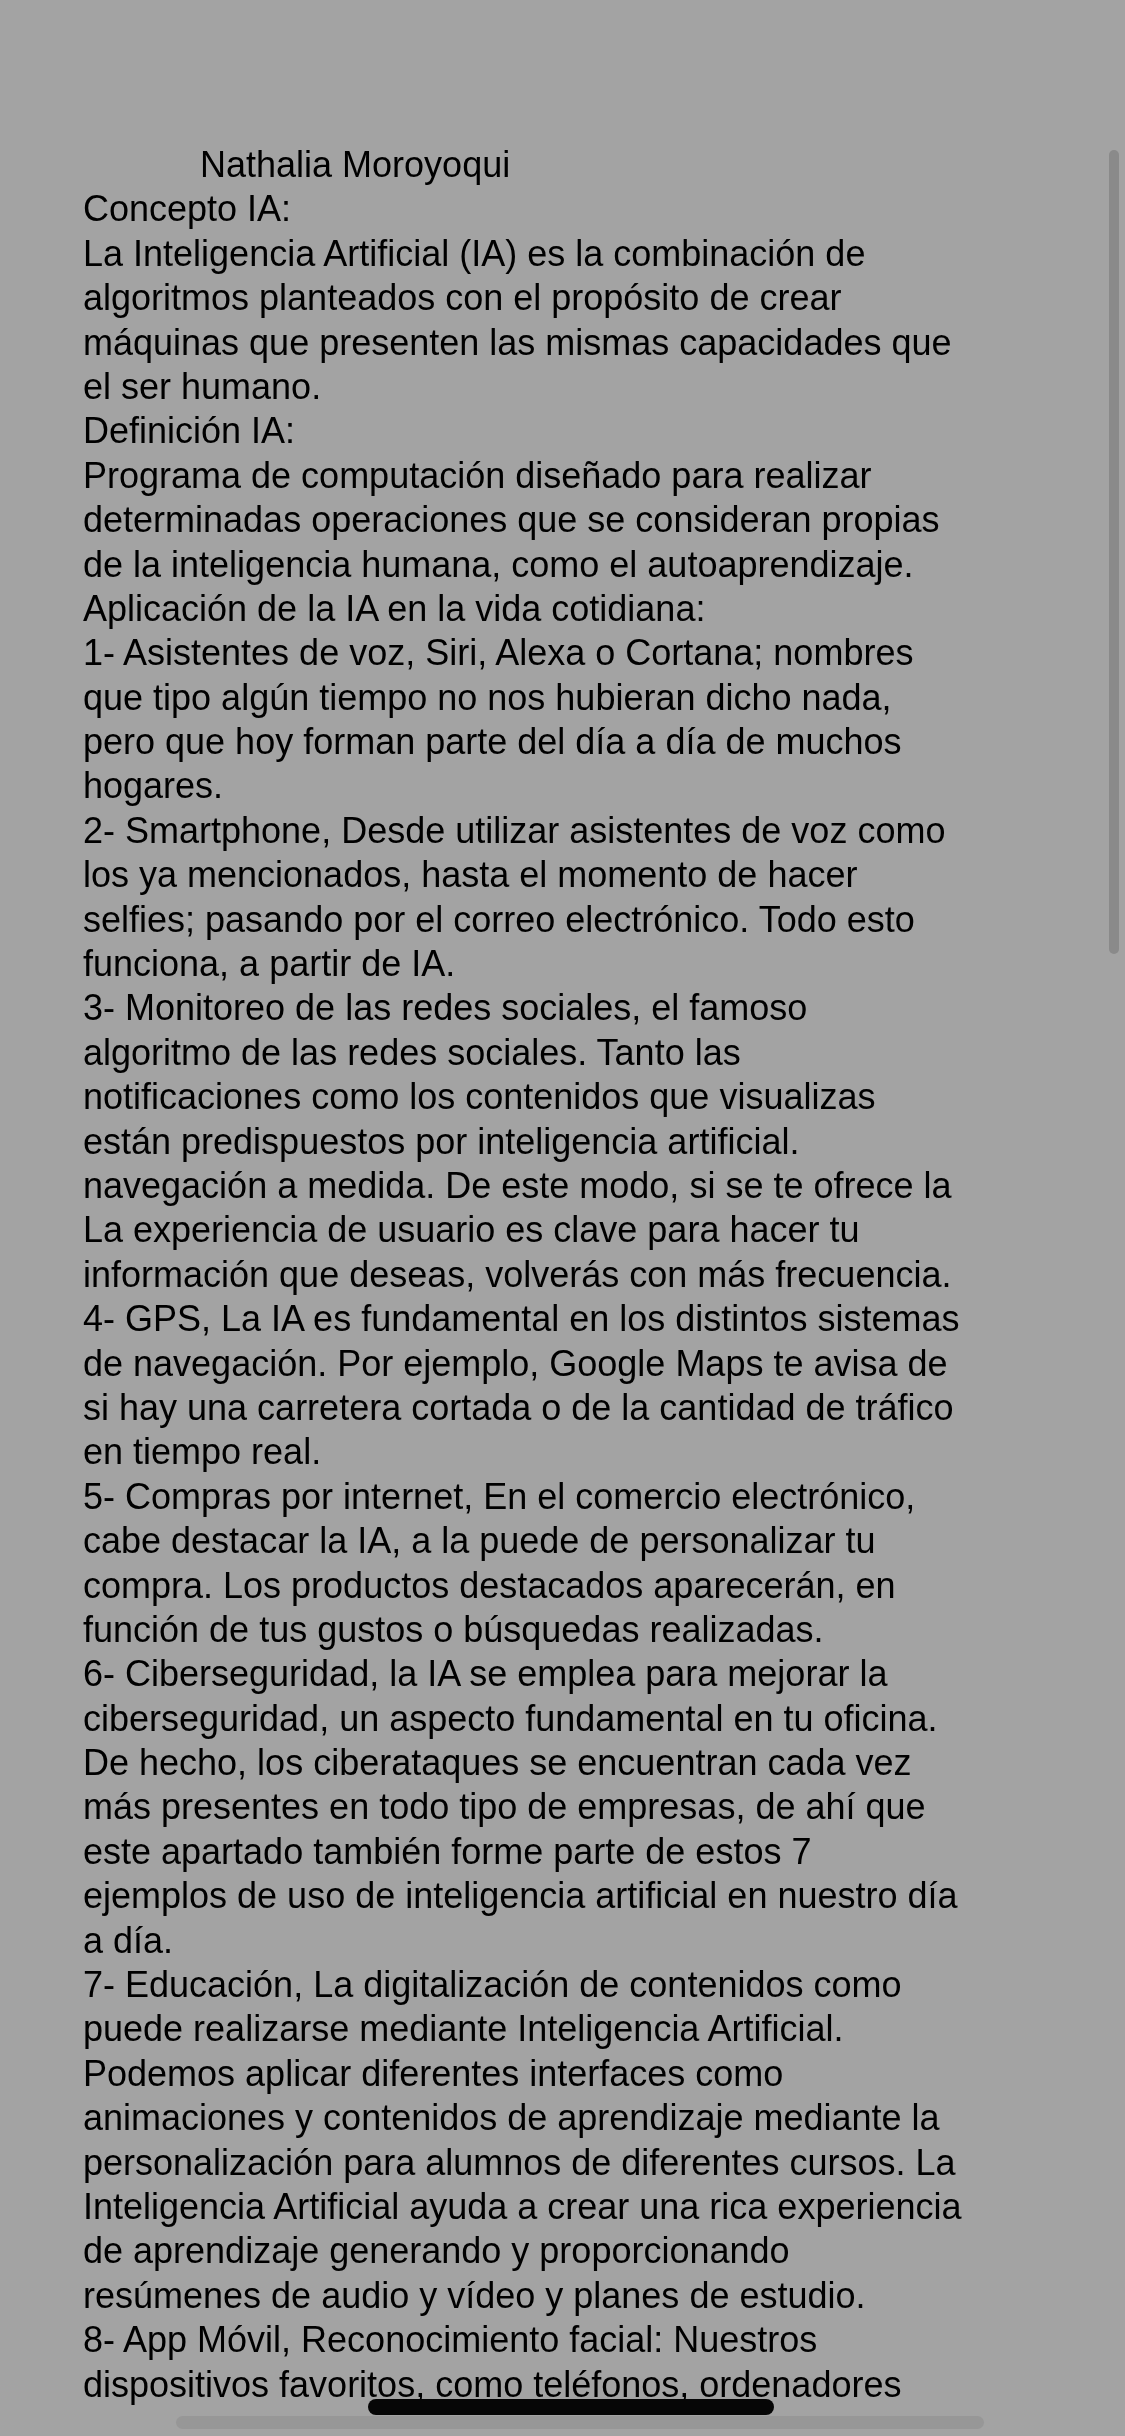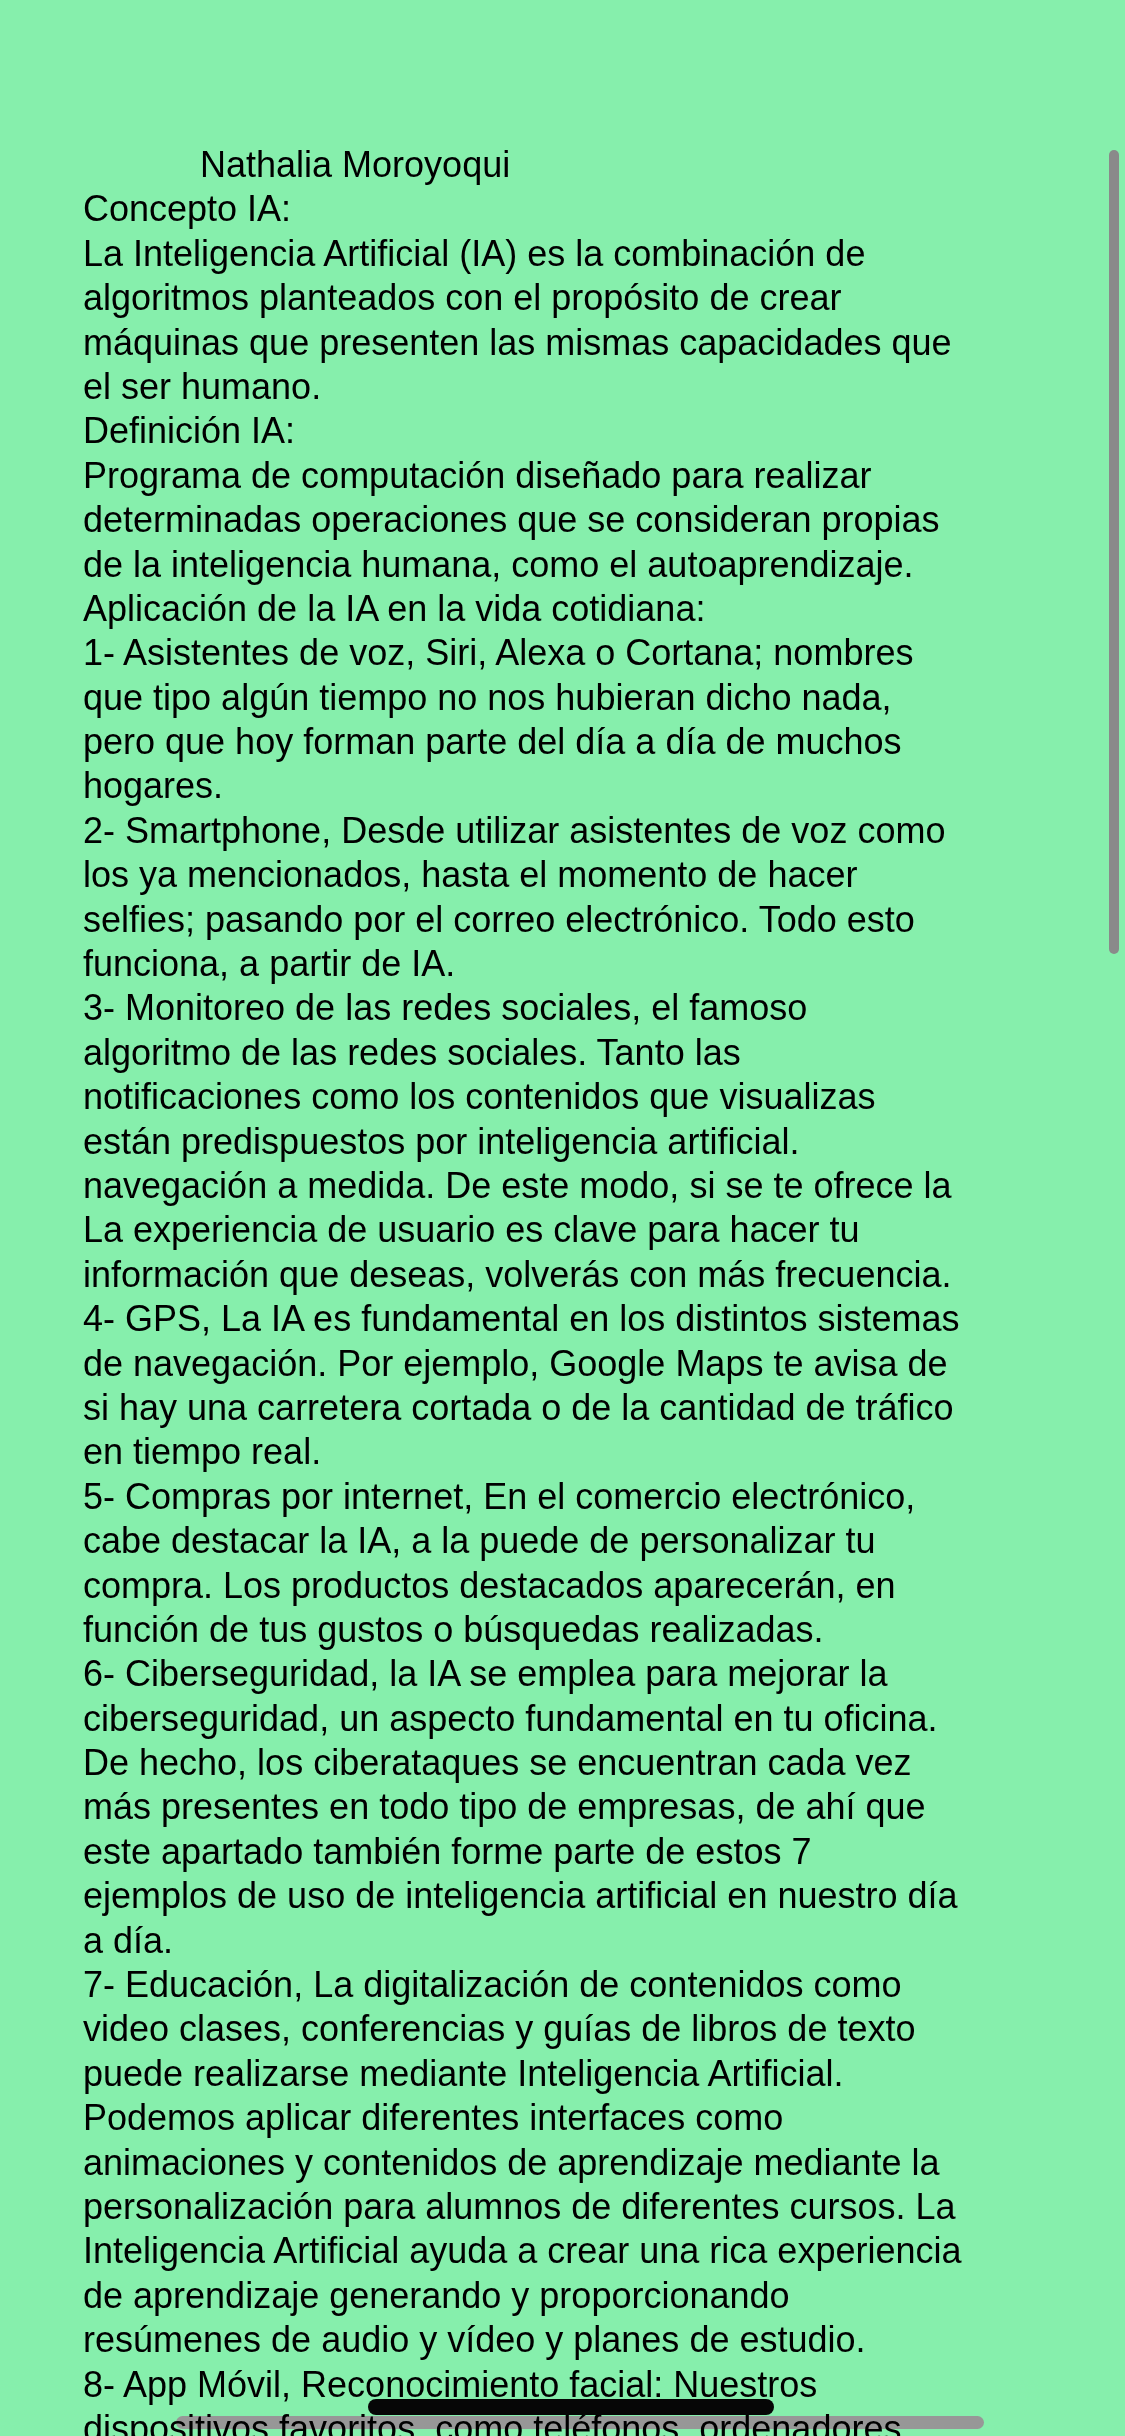--- a/index.html
+++ b/index.html
@@ -51,21 +51,21 @@
     top: 2399px;
     width: 406px;
     height: 16px;
     border-radius: 8px;
     z-index: 3;
   }
 </style>
 </head>
 <body>
 
-<div class="screen" style="background: #86efac;">
+<div class="screen" style="background: #a3a3a3;">
   <div class="bottom-band" style="background: rgb(151, 151, 151);"></div>
   <div class="content" style="color: rgb(0, 0, 0);">
       <div class="line indent">Nathalia Moroyoqui</div>
       <div class="line bold">Concepto IA:</div>
       <div class="line">La Inteligencia Artificial (IA) es la combinación de</div>
       <div class="line">algoritmos planteados con el propósito de crear</div>
       <div class="line">máquinas que presenten las mismas capacidades que</div>
       <div class="line">el ser humano.</div>
       <div class="line bold">Definición IA:</div>
       <div class="line">Programa de computación diseñado para realizar</div>
@@ -96,21 +96,20 @@
       <div class="line">compra. Los productos destacados aparecerán, en</div>
       <div class="line">función de tus gustos o búsquedas realizadas.</div>
       <div class="line">6- Ciberseguridad, la IA se emplea para mejorar la</div>
       <div class="line">ciberseguridad, un aspecto fundamental en tu oficina.</div>
       <div class="line">De hecho, los ciberataques se encuentran cada vez</div>
       <div class="line">más presentes en todo tipo de empresas, de ahí que</div>
       <div class="line">este apartado también forme parte de estos 7</div>
       <div class="line">ejemplos de uso de inteligencia artificial en nuestro día</div>
       <div class="line">a día.</div>
       <div class="line">7- Educación, La digitalización de contenidos como</div>
-      <div class="line">video clases, conferencias y guías de libros de texto</div>
       <div class="line">puede realizarse mediante Inteligencia Artificial.</div>
       <div class="line">Podemos aplicar diferentes interfaces como</div>
       <div class="line">animaciones y contenidos de aprendizaje mediante la</div>
       <div class="line">personalización para alumnos de diferentes cursos. La</div>
       <div class="line">Inteligencia Artificial ayuda a crear una rica experiencia</div>
       <div class="line">de aprendizaje generando y proporcionando</div>
       <div class="line">resúmenes de audio y vídeo y planes de estudio.</div>
       <div class="line">8- App Móvil, Reconocimiento facial: Nuestros</div>
       <div class="line">dispositivos favoritos, como teléfonos, ordenadores</div>
     </div>

